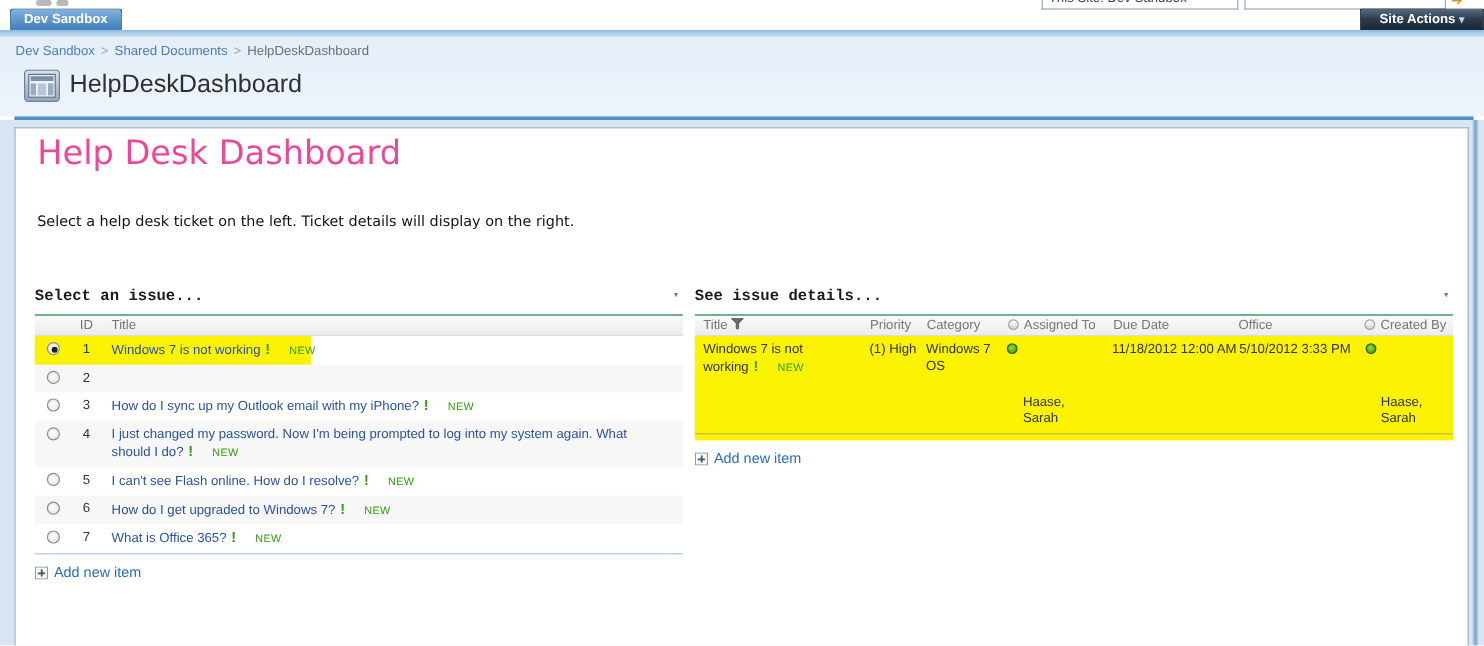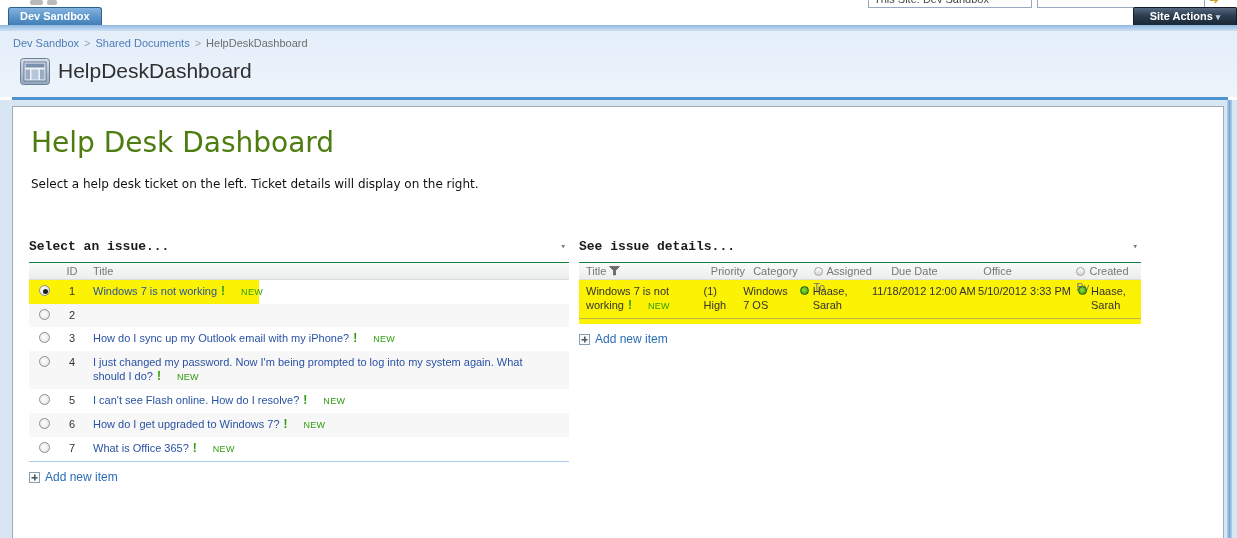--- a/index.html
+++ b/index.html
@@ -58,29 +58,29 @@
   .page-bg { position:absolute; left:0; top:100px; width:1237px; bottom:0; background:#d8e6f4; }
   .right-line { position:absolute; left:1227px; top:100px; bottom:0; width:5px;
     background:linear-gradient(to right,#bbd2ea,#78a6d6,#bbd2ea); }
 
   
   .content {
     position:absolute; left:12px; top:106px; width:1212px; height:434px;
     background:#fff; border:1px solid #a2acb8; border-bottom:none;
   }
   .page-heading {
-    position:absolute; left:18px; top:19px; margin:0;
-    font-family:"DejaVu Sans", sans-serif; font-size:28px; font-weight:400; color:#4d7c0f;
+    position:absolute; left:18px; top:4px; margin:0;
+    font-family:"DejaVu Sans", sans-serif; font-size:28px; font-weight:400; color:#ec4899;
   }
   .intro { position:absolute; left:18px; top:70px; font-size:12px; color:#111;
     font-family:"DejaVu Sans", sans-serif; }
 
   .panel { position:absolute; top:130px; }
   .panel.pleft  { left:16px; width:540px; }
-  .panel.pright { left:566px; width:562px; }
+  .panel.pright { left:566px; width:632px; }
 
   .wp-title { position:relative; font-family:Liberation Mono, monospace; font-weight:bold;
     font-size:13px; color:#1b1b1b; padding:2px 0 8px; border-bottom:1px solid #15803d; }
   .wp-caret { position:absolute; right:3px; top:4px; font-size:9px; color:#777; cursor:pointer; }
 
   .col-head { display:flex; background:linear-gradient(#f9fafa,#ebedee);
     border-bottom:1px solid #dcdcdc; color:#767676; font-size:11px; height:17px; line-height:16px; }
   .c-radio { width:30px; }
   .c-id { width:26px; text-align:center; }
   .c-title { flex:1; padding-left:8px; }
@@ -110,21 +110,21 @@
   .w-cat { width:69px; }
   .w-asg { width:89px; }
   .w-due { width:106px; white-space:nowrap; }
   .w-crt { width:107px; white-space:nowrap; }
   .w-cby { width:82px; }
 
   .detail-row { background:#fcf203; padding-bottom:5px; }
   .detail-cells { display:flex; border-bottom:1px solid #bdb44d; padding:4px 0 5px;
     font-size:11px; line-height:14px; color:#333; }
   .person { display:flex; }
-  .person span.pname { width:50px; }
+  .person span.pname { width:50px;margin-top:44px; }
   .presence { display:inline-block; width:9px; height:9px; border-radius:50%; flex:none; }
   .presence.online { background:radial-gradient(circle at 3px 3px,#8fe23f,#2f8a00);
     border:1px solid #23610b; margin-right:4px; margin-top:2px; }
   .presence.none { background:linear-gradient(#fdfdfd,#d6d6d6); border:1px solid #a3a3a3;
     margin-right:4px; vertical-align:-1px; }
   .funnel { margin-left:3px; vertical-align:-1px; }
 </style>
 </head>
 <body>
 

